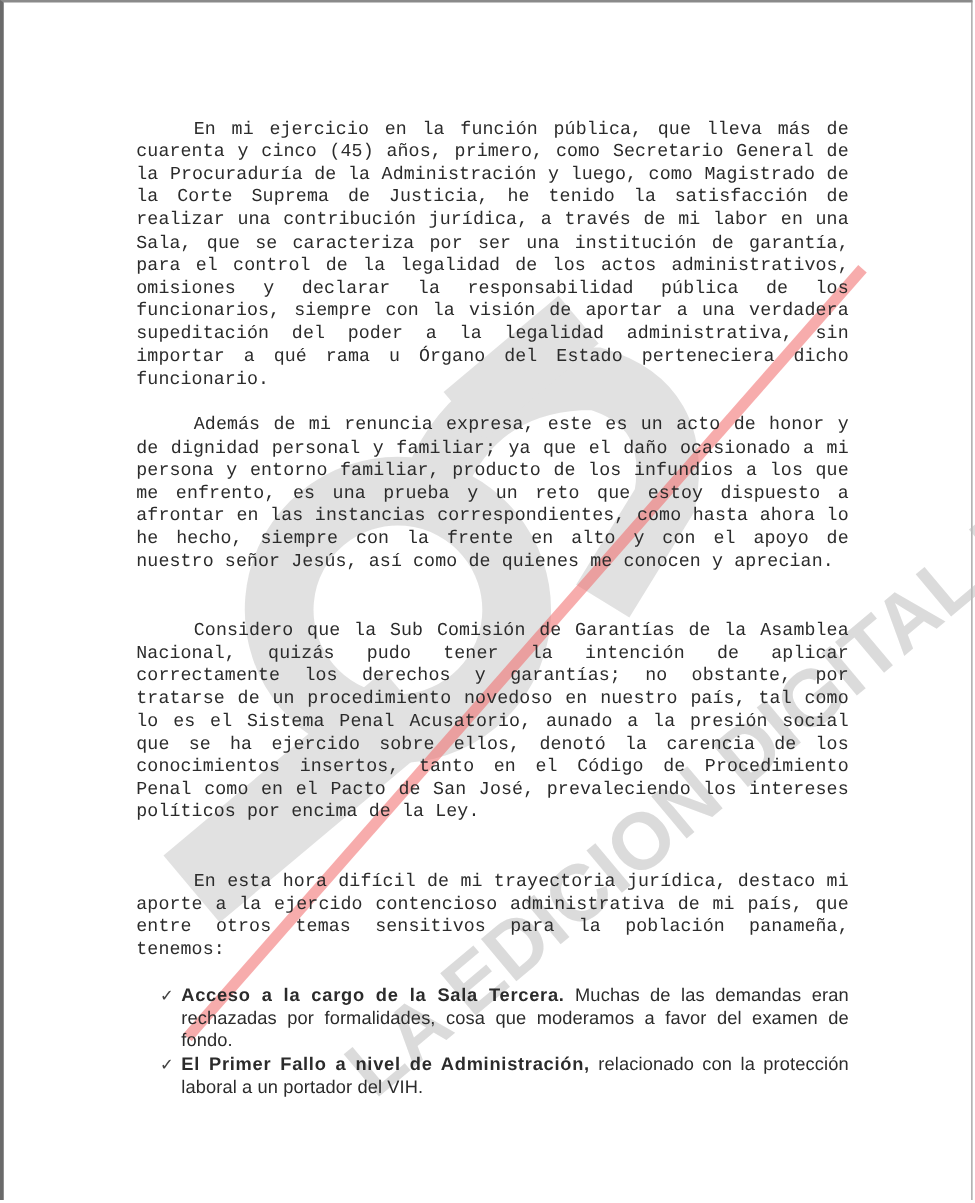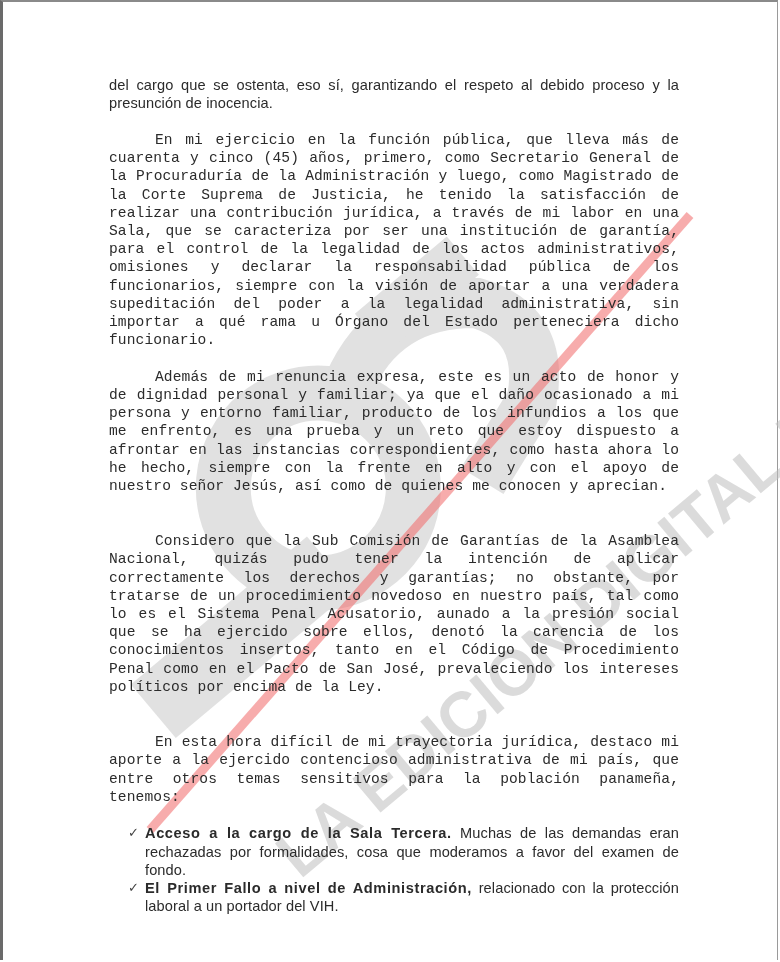--- a/index.html
+++ b/index.html
@@ -36,21 +36,20 @@
     <path d="M420 380 q80 -40 150 20 q40 60 -20 110 l-90 30" fill="none" stroke="#c9c9c9" stroke-width="50"></path>
     <rect x="470" y="330" width="120" height="50" fill="#c9c9c9"></rect>
   </g>
   <g opacity="0.55">
     <text x="0" y="0" transform="translate(300 880) rotate(-40)" font-family="Liberation Sans, sans-serif" font-weight="bold" font-size="64" fill="#bfbfbf">LA EDICION DIGITAL DE PANAMÁ</text>
   </g>
   <line x1="150" y1="830" x2="690" y2="215" stroke="#f26a6a" stroke-width="9" opacity="0.55"></line>
 </svg>
 
 <div class="doc">
-  <p>del cargo que se ostenta, eso sí, garantizando el respeto al debido proceso y la presunción de inocencia.</p>
   <div class="gap"></div>
   <p class="indent">En mi ejercicio en la función pública, que lleva más de cuarenta y cinco (45) años, primero, como Secretario General de la Procuraduría de la Administración y luego, como Magistrado de la Corte Suprema de Justicia, he tenido la satisfacción de realizar una contribución jurídica, a través de mi labor en una Sala, que se caracteriza por ser una institución de garantía, para el control de la legalidad de los actos administrativos, omisiones y declarar la responsabilidad pública de los funcionarios, siempre con la visión de aportar a una verdadera supeditación  del poder a la legalidad administrativa, sin importar a qué rama u Órgano del Estado perteneciera dicho funcionario.</p>
   <div class="gap"></div>
   <p class="indent">Además de mi renuncia expresa, este es un acto de honor y de dignidad personal y familiar; ya que el daño ocasionado a mi persona y entorno familiar, producto de los infundios a los que me enfrento, es una prueba y un reto que estoy dispuesto a afrontar en las instancias correspondientes, como hasta ahora lo he hecho, siempre con la frente en alto y con el apoyo de nuestro señor Jesús, así como de quienes me conocen y aprecian.</p>
   <div class="gap"></div>
   <div class="gap"></div>
   <p class="indent">Considero que la Sub Comisión de Garantías de la Asamblea Nacional, quizás pudo tener la intención de aplicar correctamente los derechos y garantías; no obstante, por tratarse de un procedimiento novedoso en nuestro país, tal como lo es el Sistema Penal Acusatorio, aunado a la presión social que se ha ejercido sobre ellos, denotó la carencia de los conocimientos insertos, tanto en el Código de Procedimiento Penal como en el Pacto de San José, prevaleciendo los intereses políticos por encima de la Ley.</p>
   <div class="gap"></div>
   <div class="gap"></div>
   <p class="indent">En esta hora difícil de mi trayectoria jurídica, destaco mi aporte a la ejercido contencioso administrativa de mi país, que entre otros temas sensitivos para la población panameña, tenemos:</p>

